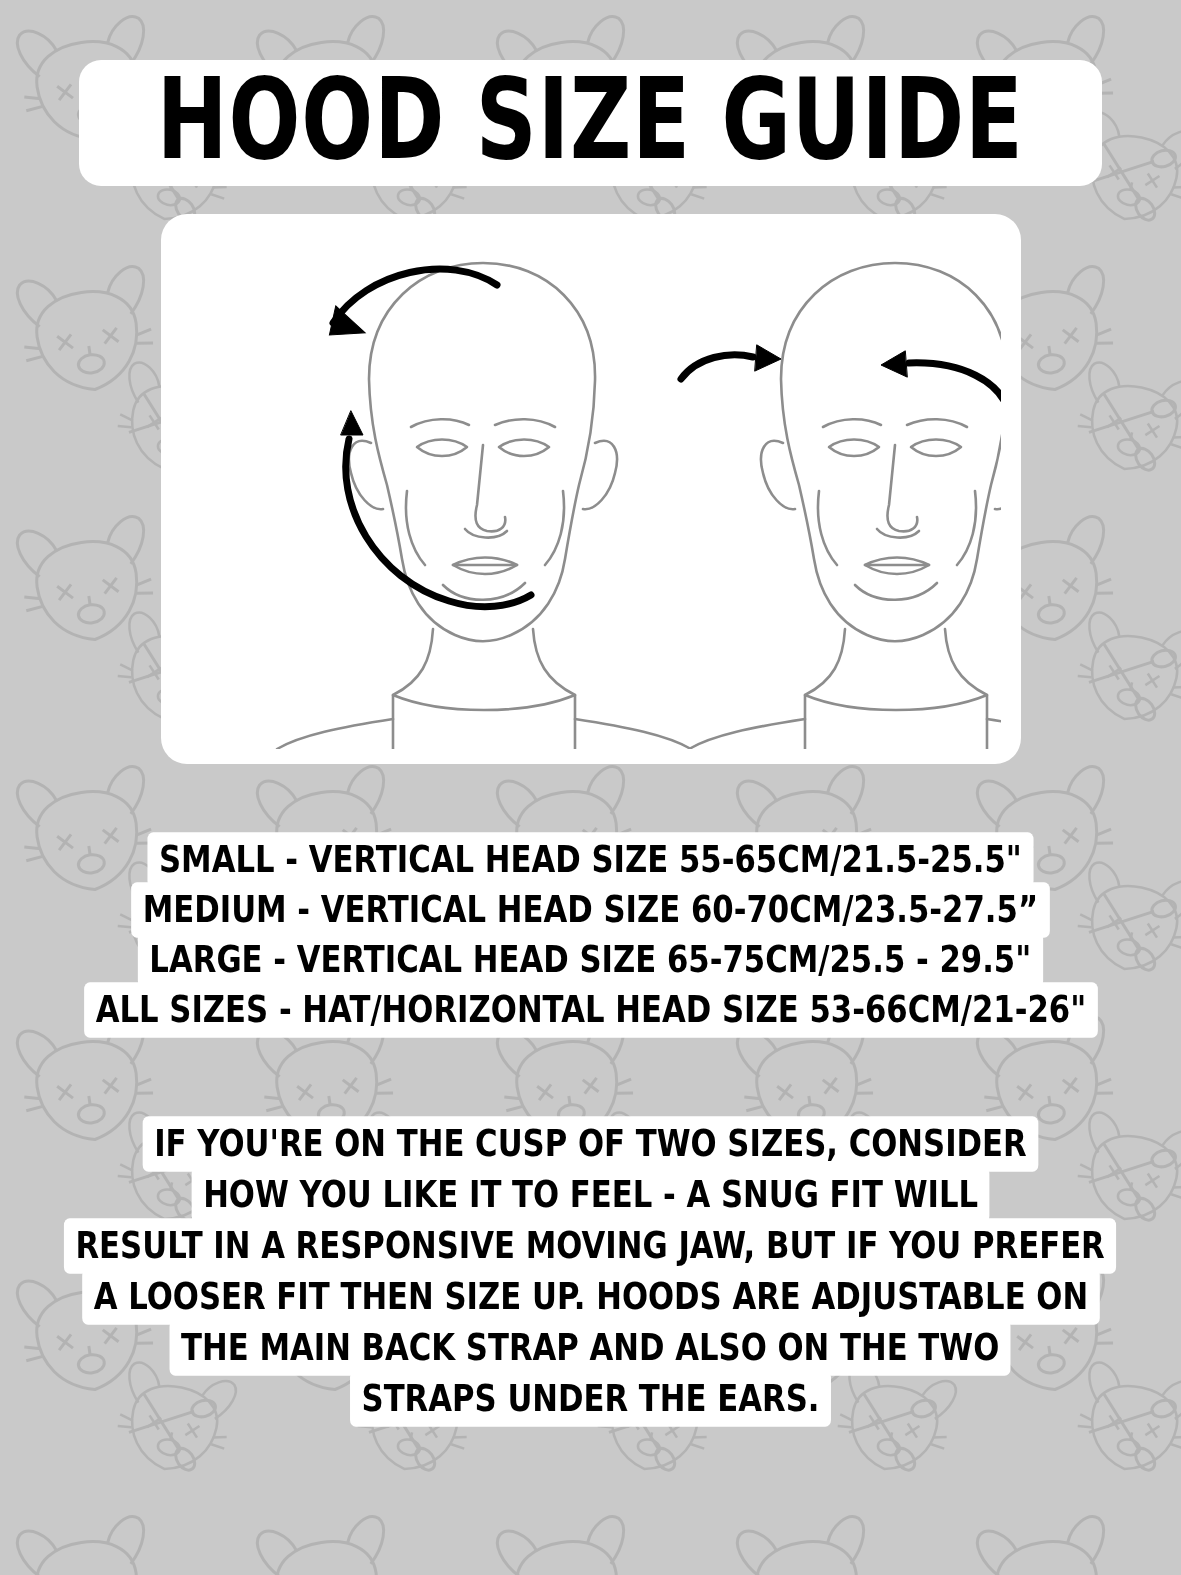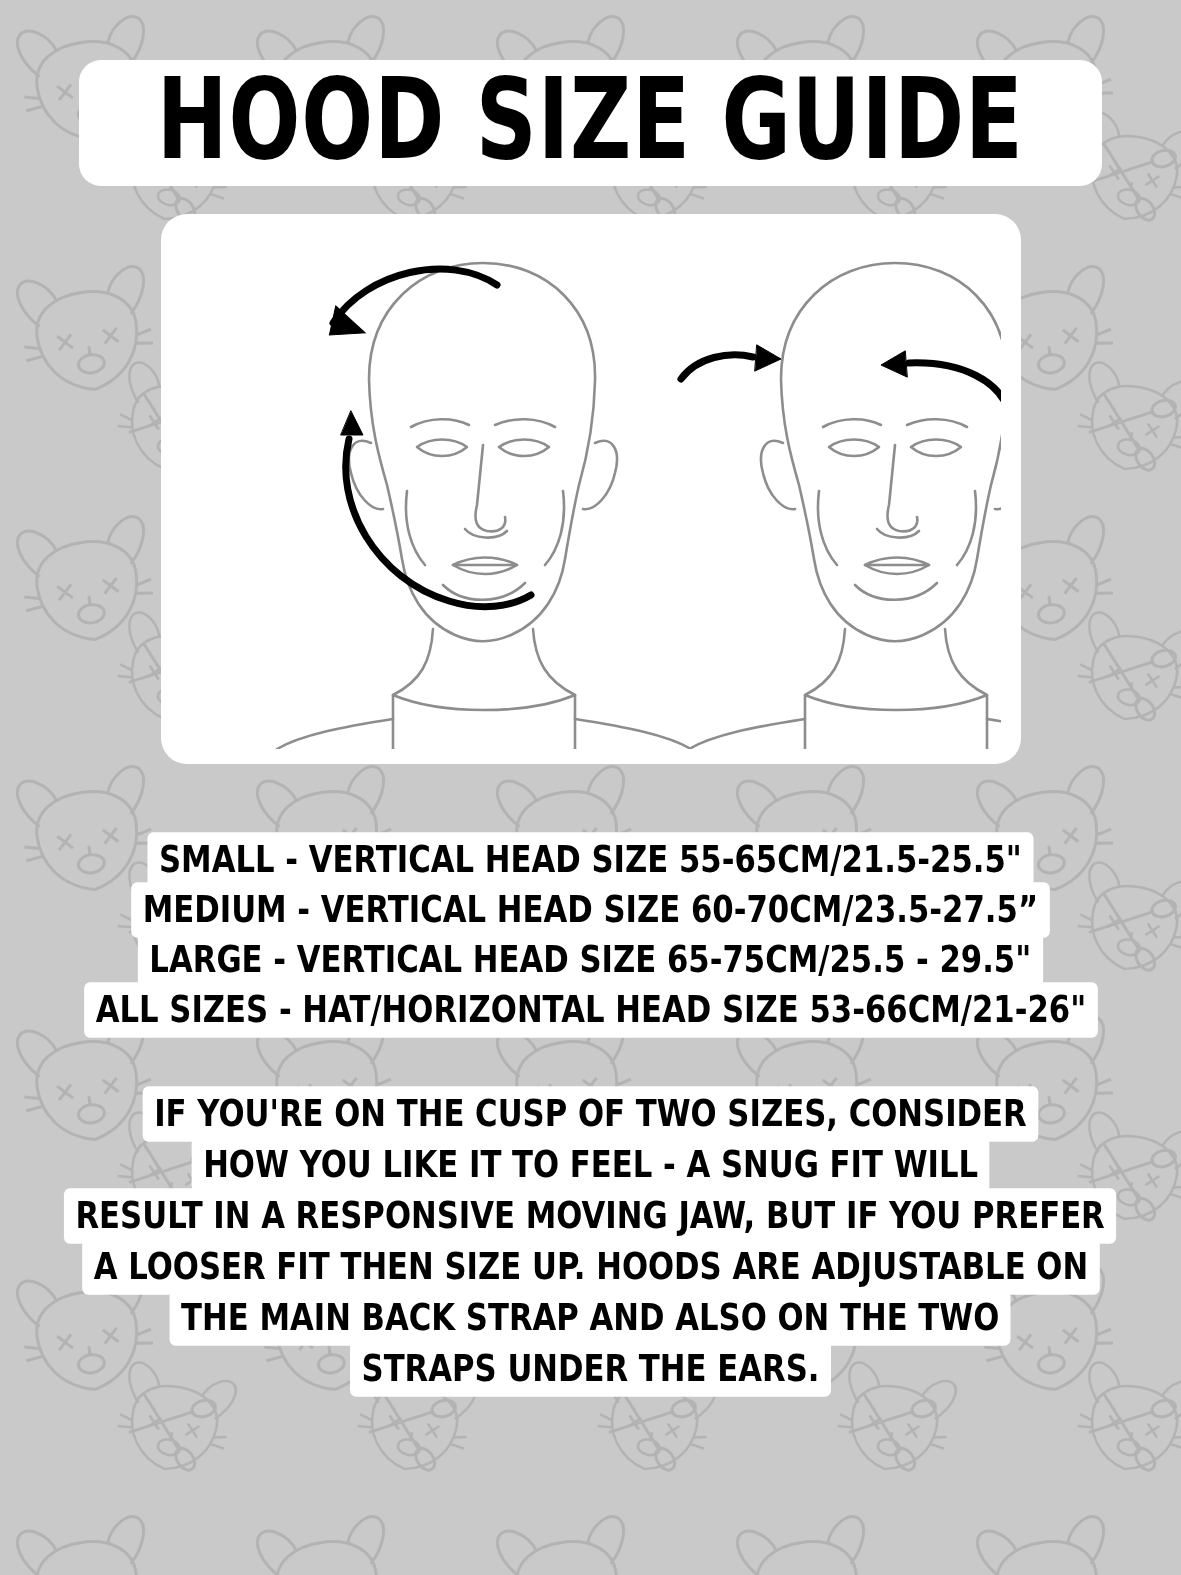--- a/index.html
+++ b/index.html
@@ -87,21 +87,21 @@
     letter-spacing: 0px;
     padding: 7px 12px 9px 12px;
     margin: 0 0 2px 0;
     border-radius: 6px;
     white-space: nowrap;
     transform: scaleX(0.96) scaleY(1.16);
   }
 
   
   .note {
-    margin-top: 54px;
+    margin-top: 84px;
     display: flex;
     flex-direction: column;
     align-items: center;
   }
   .note-line {
     background: #ffffff;
     color: #000000;
     font-family: "DejaVu Sans", sans-serif;
     font-weight: bold;
     font-size: 32px;

